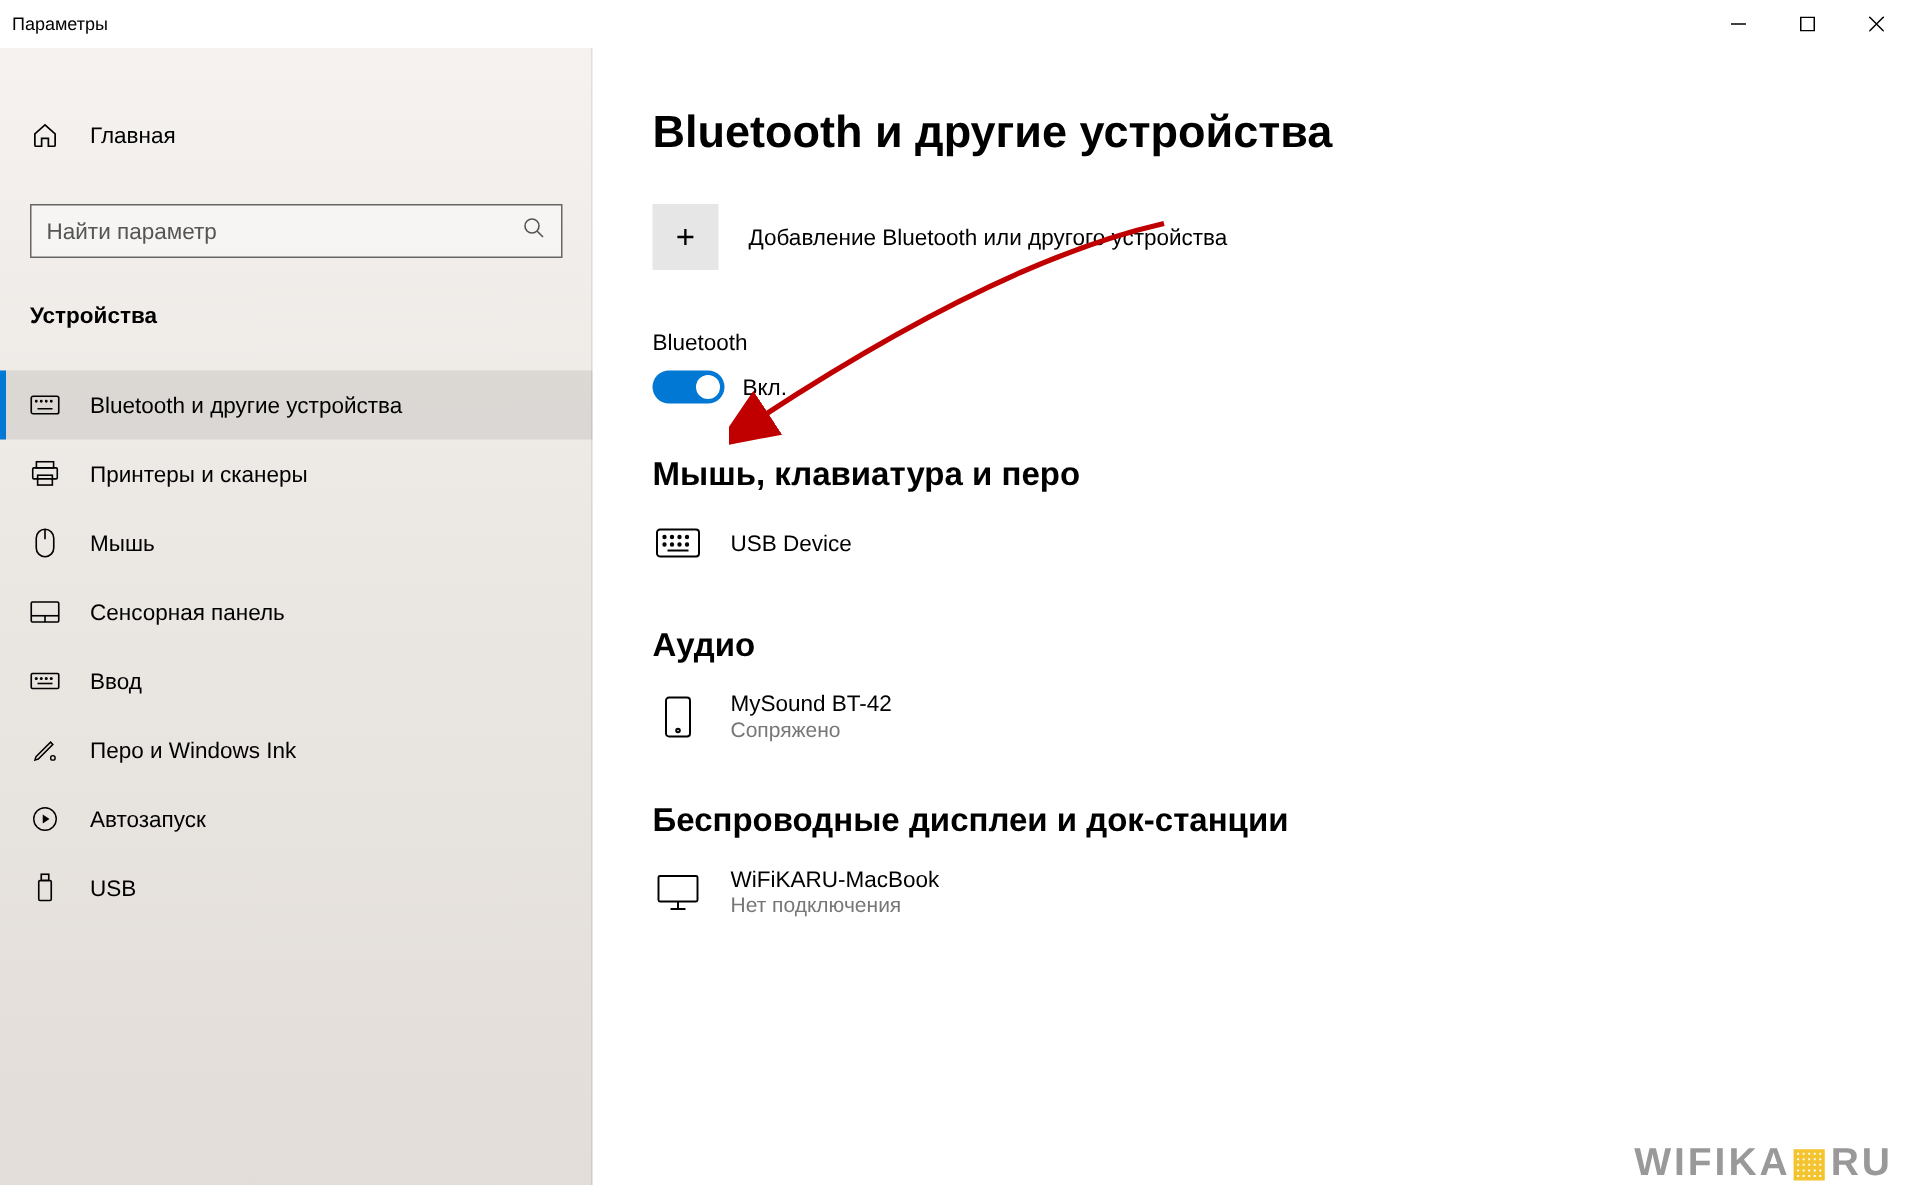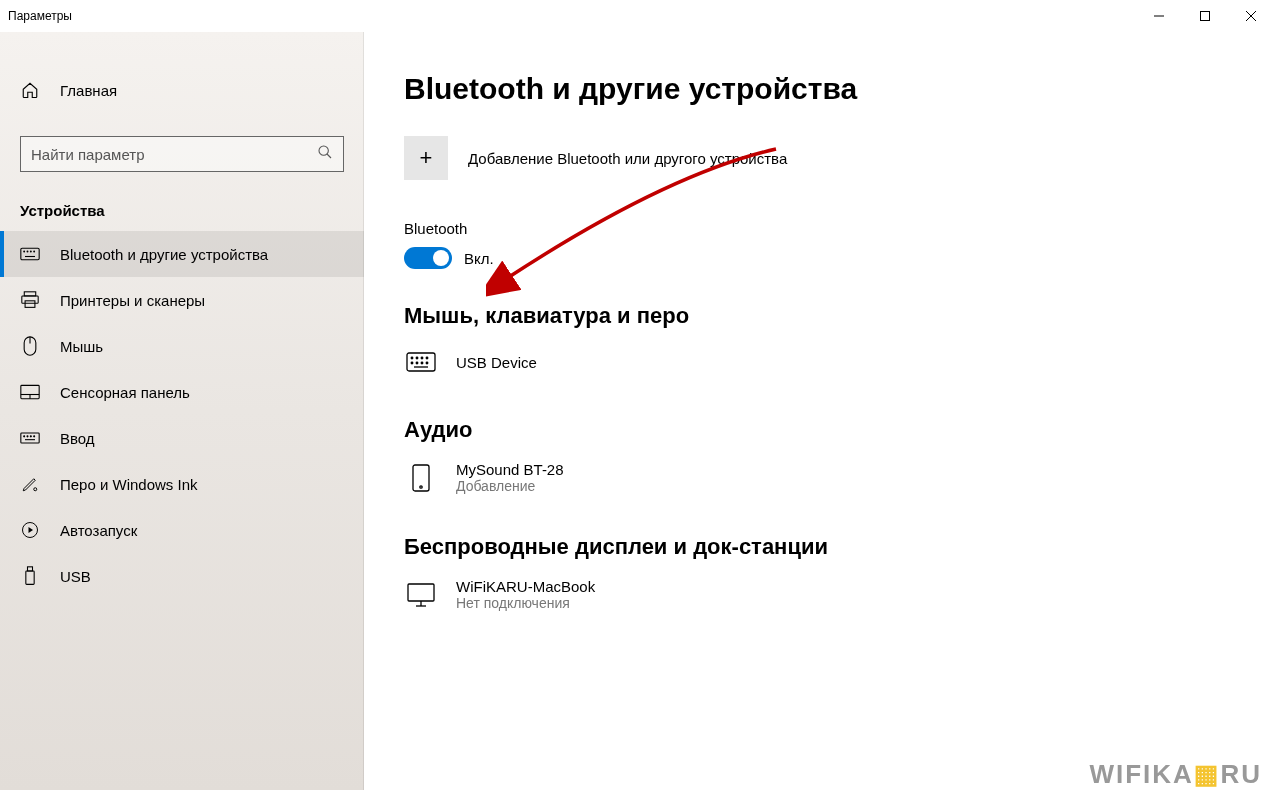--- a/index.html
+++ b/index.html
@@ -5,32 +5,32 @@
   * { margin: 0; padding: 0; box-sizing: border-box; font-family: "Segoe UI", Tahoma, sans-serif; }
   body { width: 1274px; height: 790px; background: #fff; overflow: hidden; position: relative; }
   
   .titlebar { display: flex; align-items: center; justify-content: space-between; height: 32px; padding: 0 0 0 8px; }
   .titlebar-title { font-size: 12px; color: #000; }
   .caption-btns { display: flex; }
   .caption-btn { width: 46px; height: 32px; display: flex; align-items: center; justify-content: center; cursor: pointer; }
 
   .body-wrap { display: flex; height: calc(100% - 32px); }
 
-  .sidebar { width: 364px; height: 100%; padding-top: 40px; position: relative; background: linear-gradient(180deg, #f5f2ef 0%, #eae6e2 50%, #e2ddd8 100%); }
+  .sidebar { width: 395px; height: 100%; padding-top: 40px; position: relative; background: linear-gradient(180deg, #f5f2ef 0%, #eae6e2 50%, #e2ddd8 100%); }
   .sidebar::after { content: ""; position: absolute; right: 0; top: 0; bottom: 0; width: 1px; background: rgba(0,0,0,0.08); }
 
   .home-row { display: flex; align-items: center; padding: 8px 20px; gap: 20px; cursor: pointer; }
   .home-label { font-size: 15px; color: #000; }
 
   .search-box { margin: 28px 20px 0 20px; display: flex; align-items: center; border: 1px solid #666; background: rgba(255,255,255,0.4); height: 36px; padding: 0 10px; cursor: text; }
   .search-input { flex: 1; border: none; background: transparent; font-size: 15px; outline: none; color: #000; }
   .search-input::placeholder { color: #555; }
   .search-icon { color: #555; }
 
-  .section-label { font-size: 15px; font-weight: 600; color: #000; padding: 30px 20px 12px 20px; }
+  .section-label { font-size: 15px; font-weight: 600; color: #000; padding: 30px 20px 28px 20px; }
 
   .nav-item { display: flex; align-items: center; padding: 13px 20px; gap: 20px; cursor: pointer; position: relative; }
   .nav-item.active { background: rgba(0,0,0,0.08); }
   .nav-item.active::before { content: ""; position: absolute; left: 0; top: 0; bottom: 0; width: 4px; background: #0078d4; }
   .nav-icon { width: 20px; height: 20px; display: flex; align-items: center; justify-content: center; color: #000; flex-shrink: 0; }
   .nav-label { font-size: 15px; color: #000; }
 
   .content { flex: 1; padding: 40px 40px 0 40px; background: #fff; overflow: hidden; }
   .page-title { font-size: 30px; font-weight: 600; color: #000; margin-bottom: 30px; }
 
@@ -233,22 +233,22 @@
 
     <div class="group-title">Аудио</div>
     <div class="device-row">
       <span class="device-icon">
         <svg width="18" height="28" viewBox="0 0 18 28" fill="none" stroke="#000" stroke-width="1.3">
             <rect x="1" y="1" width="16" height="26" rx="2"></rect>
             <circle cx="9" cy="23" r="1.2" fill="none"></circle>
           </svg>
       </span>
       <div class="device-text">
-        <span class="device-name">MySound BT-28</span>
-        <span class="device-status">Добавление</span>
+        <span class="device-name">MySound BT-42</span>
+        <span class="device-status">Сопряжено</span>
       </div>
     </div>
 
     <div class="group-title">Беспроводные дисплеи и док-станции</div>
     <div class="device-row">
       <span class="device-icon">
         <svg width="28" height="24" viewBox="0 0 28 24" fill="none" stroke="#000" stroke-width="1.3">
             <rect x="1" y="1" width="26" height="17" rx="1"></rect>
             <line x1="9" y1="23" x2="19" y2="23"></line>
             <line x1="14" y1="18" x2="14" y2="23"></line>

